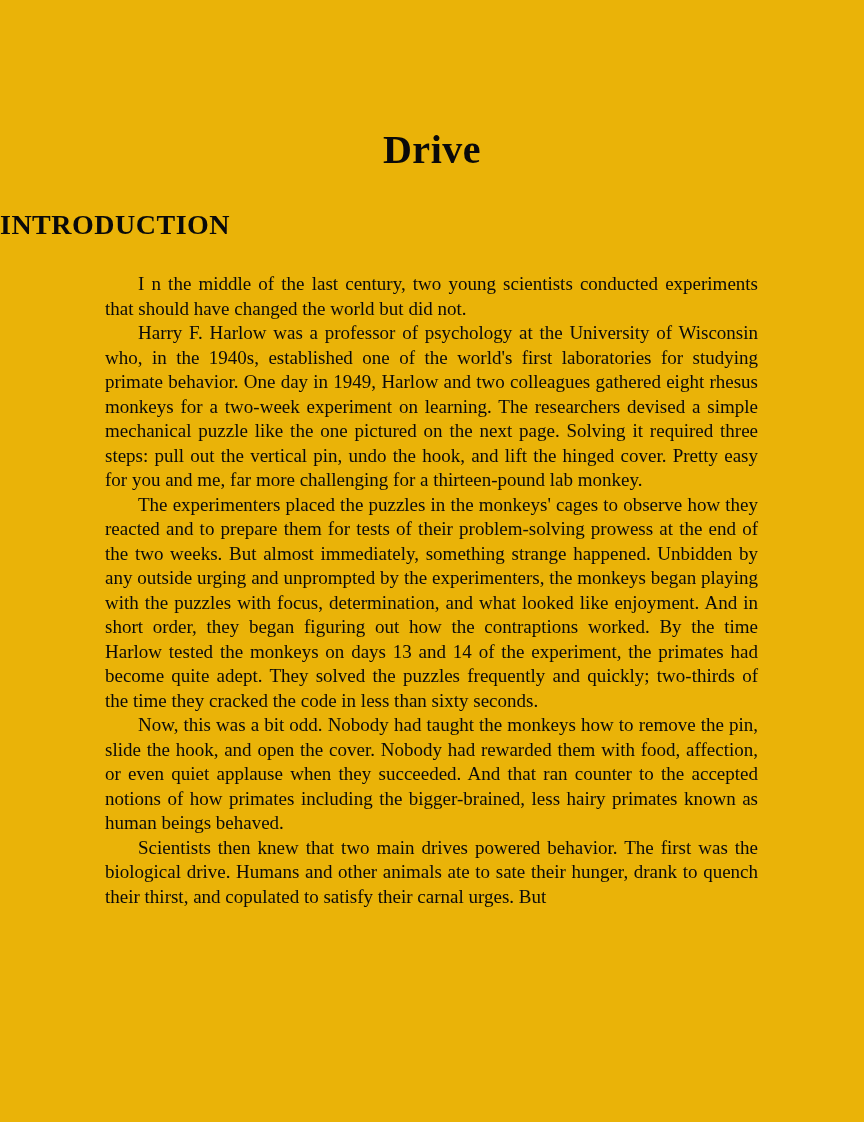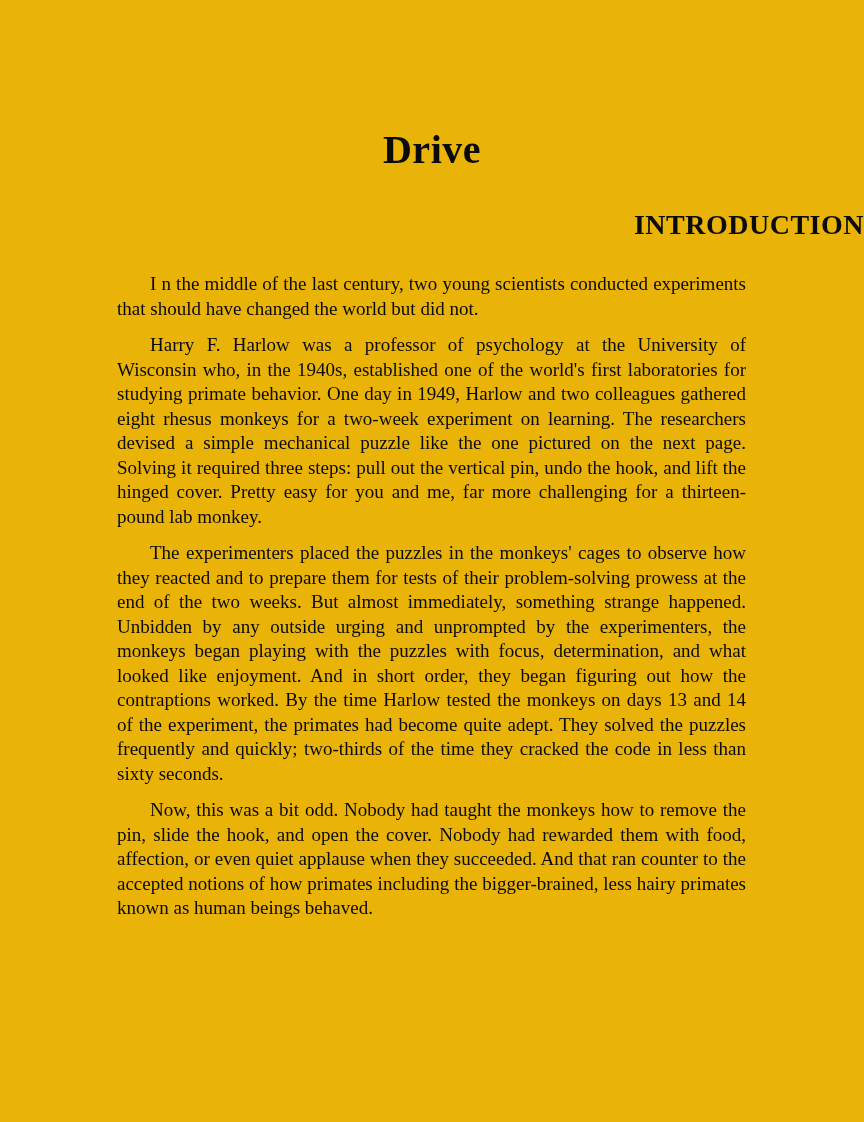--- a/index.html
+++ b/index.html
@@ -21,43 +21,44 @@
     padding-top: 130px;
     text-align: center;
     font-size: 40px;
     font-weight: bold;
     line-height: 1.0;
     letter-spacing: 0.5px;
   }
   .chapter-heading {
     margin: 0;
     padding-top: 41px;
-    text-align: right;
+    text-align: left;
     font-size: 28px;
     font-weight: bold;
     line-height: 1.0;
     letter-spacing: 0.5px;
   }
   .content {
     margin: 33px 106px 0 105px;
     text-align: justify;
     font-size: 19px;
     line-height: 24.5px;
   }
   .content p {
-    margin: 12px;
+    margin: 0;
     padding: 0;
     text-indent: 33px;
   }
 </style>
 </head>
 <body>
 
 <div class="page">
   <h1 class="book-title">Drive</h1>
   <h2 class="chapter-heading">INTRODUCTION</h2>
   <div class="content">
     <p>I n the middle of the last century, two young scientists conducted experiments that should have changed the world but did not.</p>
     <p>Harry F. Harlow was a professor of psychology at the University of Wisconsin who, in the 1940s, established one of the world's first laboratories for studying primate behavior. One day in 1949, Harlow and two colleagues gathered eight rhesus monkeys for a two-week experiment on learning. The researchers devised a simple mechanical puzzle like the one pictured on the next page. Solving it required three steps: pull out the vertical pin, undo the hook, and lift the hinged cover. Pretty easy for you and me, far more challenging for a thirteen-pound lab monkey.</p>
     <p>The experimenters placed the puzzles in the monkeys' cages to observe how they reacted and to prepare them for tests of their problem-solving prowess at the end of the two weeks. But almost immediately, something strange happened. Unbidden by any outside urging and unprompted by the experimenters, the monkeys began playing with the puzzles with focus, determination, and what looked like enjoyment. And in short order, they began figuring out how the contraptions worked. By the time Harlow tested the monkeys on days 13 and 14 of the experiment, the primates had become quite adept. They solved the puzzles frequently and quickly; two-thirds of the time they cracked the code in less than sixty seconds.</p>
     <p>Now, this was a bit odd. Nobody had taught the monkeys how to remove the pin, slide the hook, and open the cover. Nobody had rewarded them with food, affection, or even quiet applause when they succeeded. And that ran counter to the accepted notions of how primates including the bigger-brained, less hairy primates known as human beings behaved.</p>
+    <p>Scientists then knew that two main drives powered behavior. The first was the biological drive. Humans and other animals ate to sate their hunger, drank to quench their thirst, and copulated to satisfy their carnal urges. But</p>
   </div>
 </div>
 
 </body></html>

